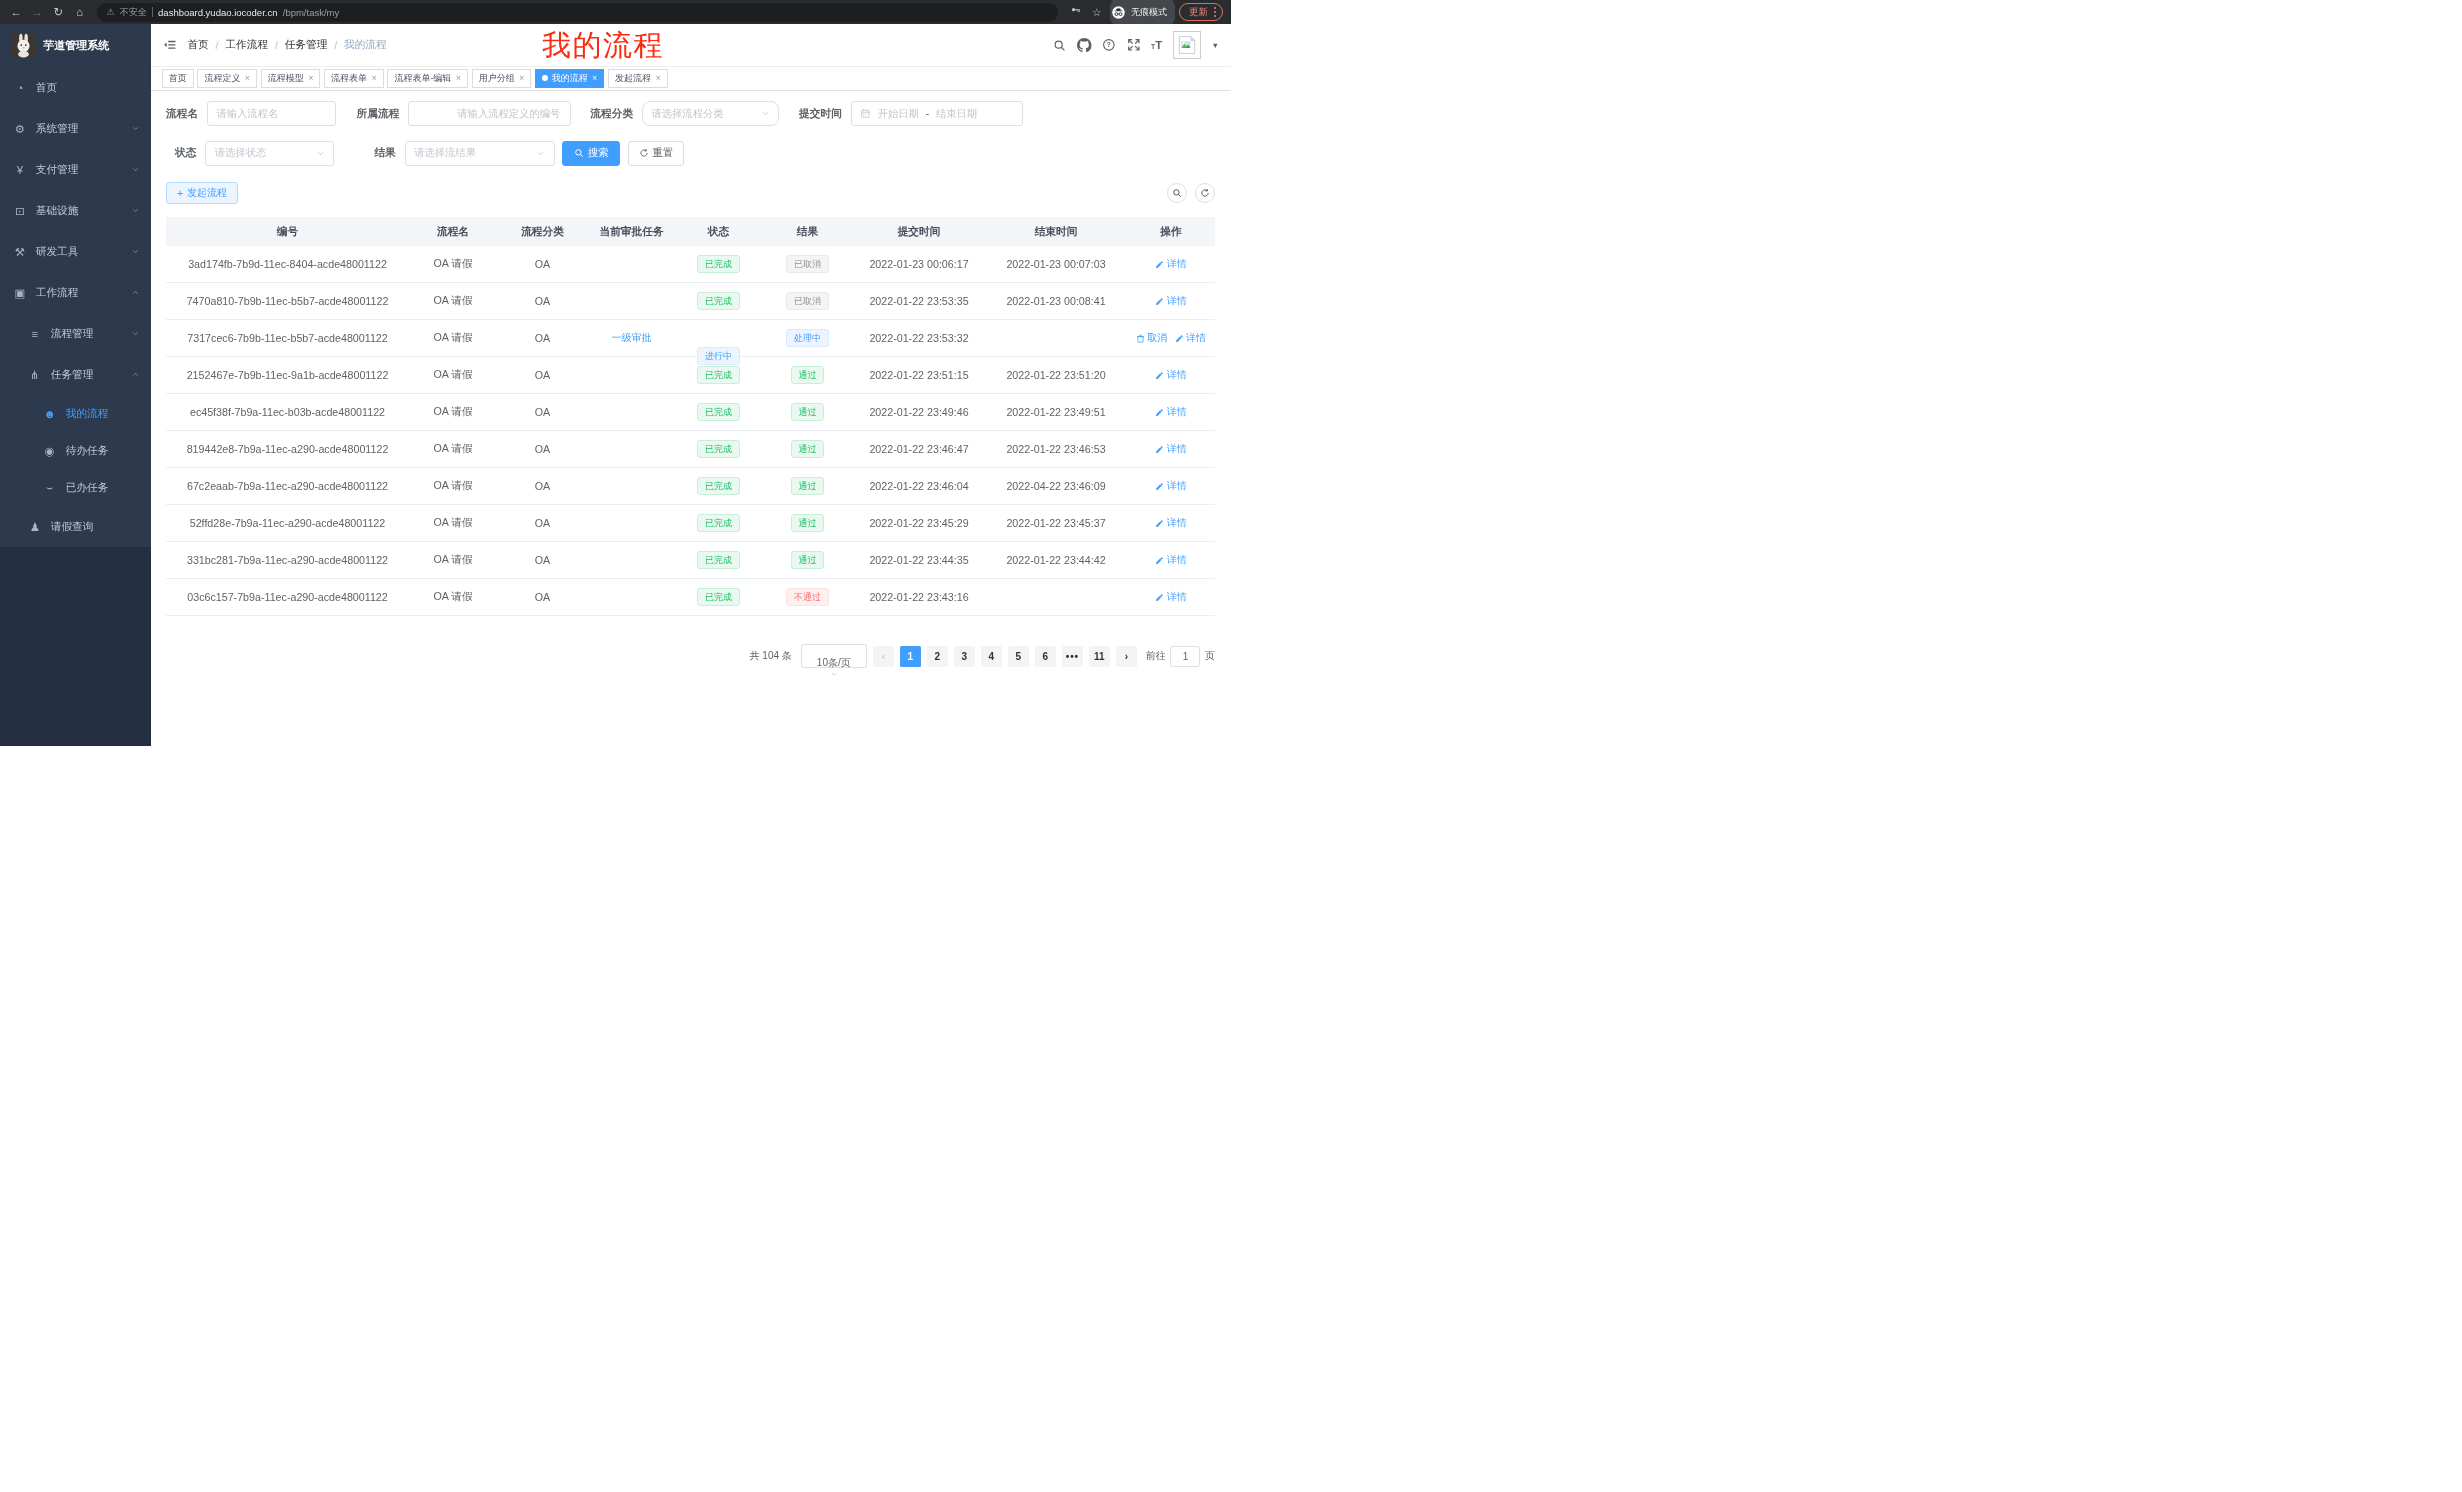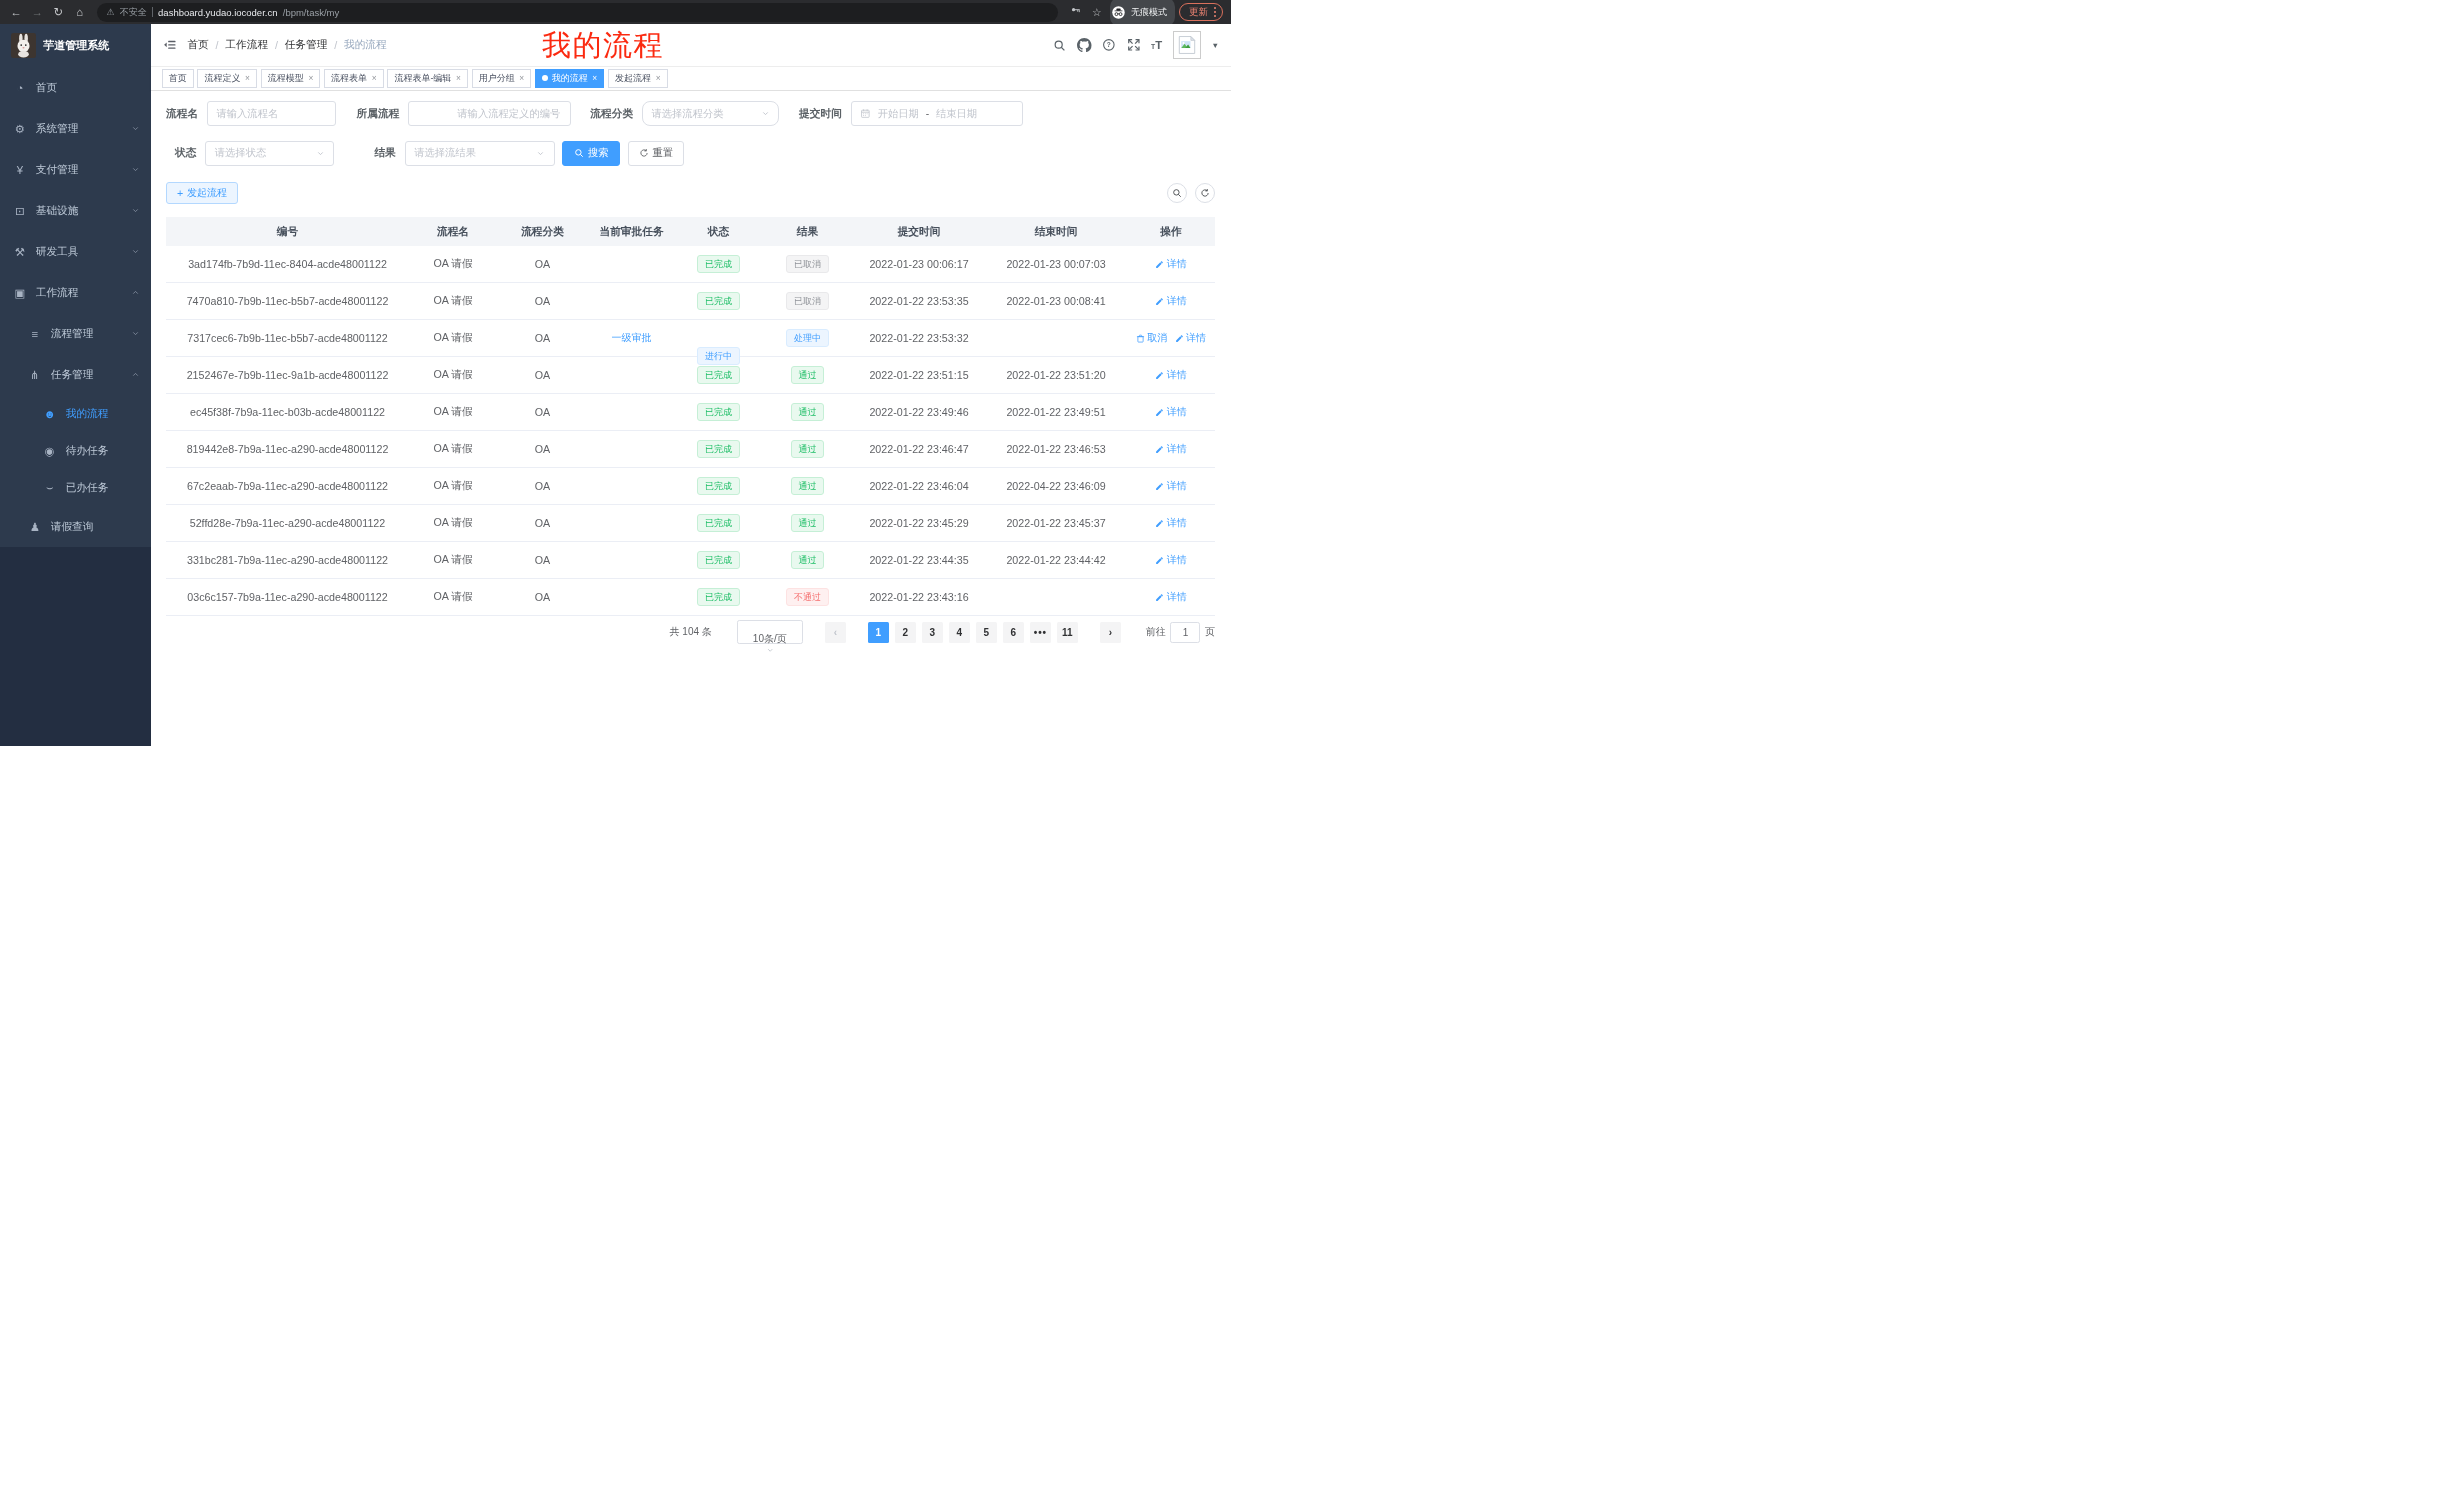--- a/index.html
+++ b/index.html
@@ -94,21 +94,21 @@
   .tr.head .td { color:#47505c; font-weight:700; }
   .tag { display:inline-block; height:18px; line-height:16.7px; padding:0 6.8px; border-radius:3px; font-size:9px; border:0.8px solid transparent; }
   .tag-success { color:#1dbe66; background:#e9f9ef; border-color:#c5efd6; }
   .tag-info { color:#909399; background:#f4f4f5; border-color:#e9e9eb; }
   .tag-primary { color:#409eff; background:#ecf5ff; border-color:#d9ecff; }
   .tag-danger { color:#f56c6c; background:#fef0f0; border-color:#fde2e2; }
   .link { color:#409eff; cursor:pointer; display:inline-flex; align-items:center; gap:2.3px; font-size:10px; }
   .td .link + .link { margin-left:7.6px; }
 
   
-  .pager { display:flex; align-items:center; justify-content:flex-end; gap:22px; margin-top:4px; font-size:10px; color:#606266; }
+  .pager { display:flex; align-items:center; justify-content:flex-end; gap:6px; margin-top:28px; font-size:10px; color:#606266; }
   .pager .total { margin-right:3px; }
   .size-sel { width:66px; height:21px; border:0.8px solid #dcdfe6; border-radius:2.3px; display:flex; align-items:center; justify-content:space-between; padding:11px 6px; color:#606266; cursor:pointer;flex-direction:column; }
   .size-sel .chev { color:#c0c4cc; display:flex; }
   .pbtn { min-width:21px; height:21px; padding:0 3px; border-radius:1.5px; background:#f4f4f5; color:#303133; font-weight:700; font-size:10px; display:flex; align-items:center; justify-content:center; cursor:pointer; border:none; font-family:inherit; }
   .pbtn.arrow { color:#303133; }
   .pbtn.arrow.dim { color:#c0c4cc; }
   .pbtn.active { background:#409eff; color:#fff; }
   .pbtn.ellipsis { letter-spacing:0.8px; font-weight:700; }
   .jumper { display:flex; align-items:center; gap:4.6px; margin-left:3px; }
   .jumper .jinput { width:30px; height:21px; border:0.8px solid #dcdfe6; border-radius:2.3px; text-align:center; color:#606266; font-size:10px; outline:none; font-family:inherit; }

